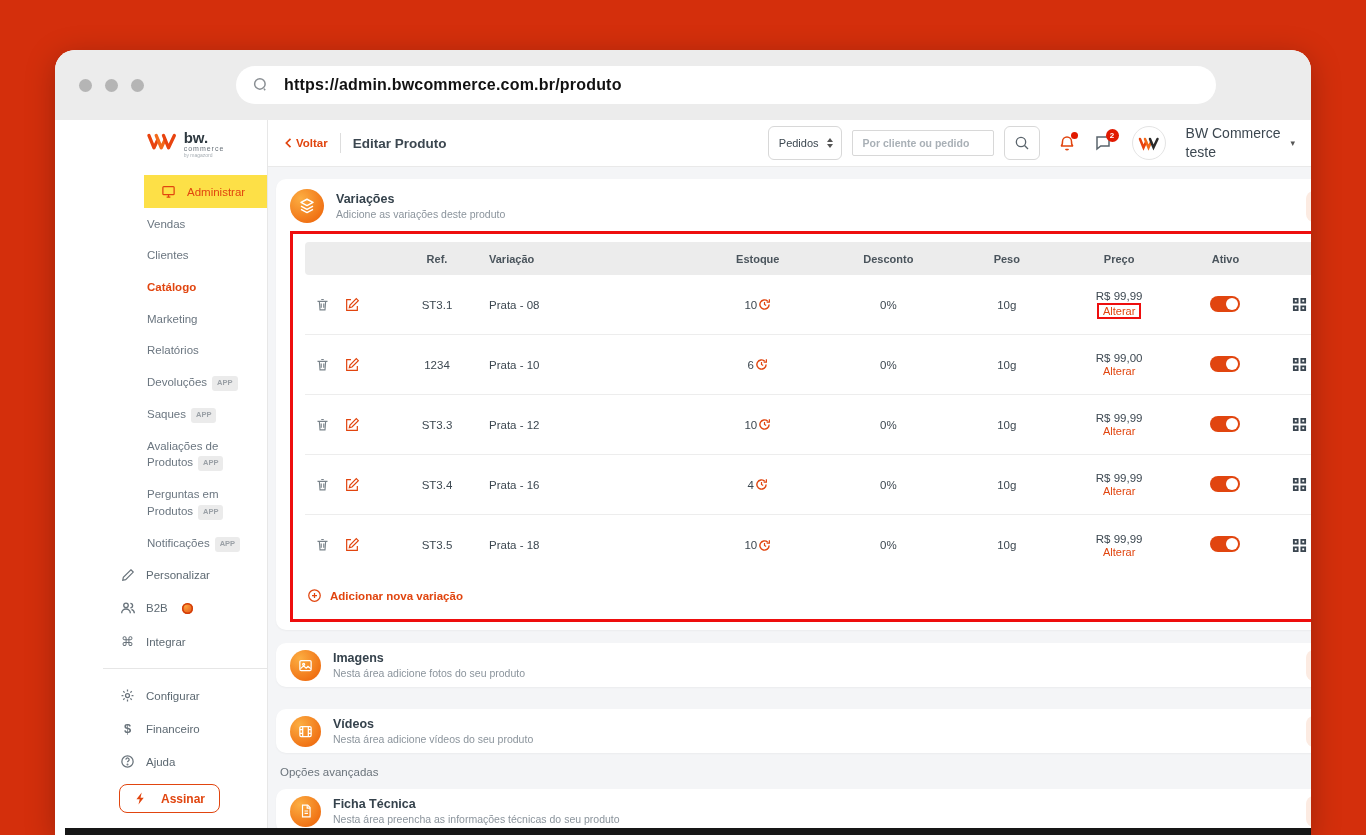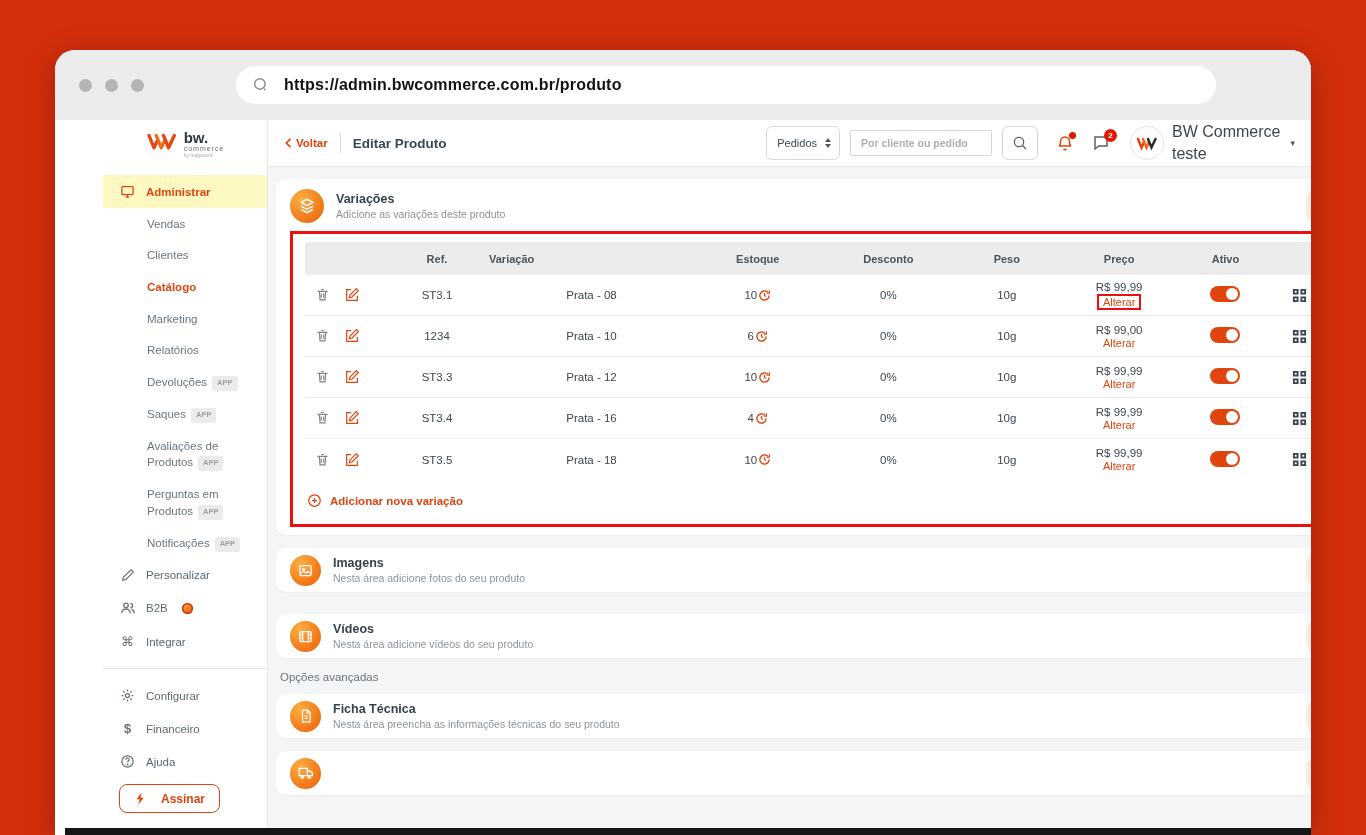--- a/index.html
+++ b/index.html
@@ -46,27 +46,27 @@
   .search-input::placeholder { color:#a9b0b6; }
   .search-btn { height:34px; width:36px; border:1px solid #d8d8d8; border-radius:6px; background:#fff;
     display:flex; align-items:center; justify-content:center; cursor:pointer; }
   .hdr-ico { position:relative; background:none; border:none; cursor:pointer; display:flex; margin-left:8px; }
   .red-dot { position:absolute; top:-2px; right:-2px; width:7px; height:7px; background:#e11900; border-radius:50%; }
   .badge2 { position:absolute; top:-5px; right:-7px; min-width:13px; height:13px; background:#e11900; color:#fff;
     font-size:8px; font-weight:bold; border-radius:7px; display:flex; align-items:center; justify-content:center; padding:0 2px; }
   .account { display:flex; align-items:center; gap:8px; margin-left:10px; cursor:pointer; }
   .avatar { width:34px; height:34px; border-radius:50%; background:#fff; border:1px solid #e4e4e4;
     display:flex; align-items:center; justify-content:center; overflow:hidden; }
-  .acc-name { font-size:16px; color:#3c4750; line-height:1.35; }
+  .acc-name { font-size:14px; color:#3c4750; line-height:1.35;margin-left:12px; }
   .caret { font-size:9px; color:#555; margin-left:2px; }
 
   
   .sidebar { border-right:1px solid #e7e7e7; background:#fff; overflow:hidden; padding-top:8px; font-size:11.5px; }
   .sb-item { display:flex; align-items:center; gap:10px; padding:9px 10px 9px 16px; color:#5d6972; cursor:pointer; position:relative; }
-  .sb-item.active { background:#fef9c3; color:#e1450f; font-weight:bold; }
+  .sb-item.active { background:#fde047; color:#e1450f; font-weight:normal;margin-left:41px; }
   .sb-item.active svg { stroke:#e1450f; }
   .sb-item .icn { width:17px; display:flex; justify-content:center; color:#69737b; font-size:13px; }
   .sb-sub { padding:7.5px 10px 7.5px 44px; color:#6b7680; cursor:pointer; line-height:1.45; }
   .sb-sub.active { color:#e1450f; font-weight:bold; }
   .app-badge { display:inline-block; background:#ebebeb; color:#9aa0a6; font-size:7.5px; font-weight:bold;
     padding:2px 5px; border-radius:3px; margin-left:5px; vertical-align:1px; }
   .b2b-dot { width:11px; height:11px; border-radius:50%; background:radial-gradient(circle at 35% 30%, #fca23c, #e1450f);
     display:inline-block; margin-left:4px; box-shadow:inset 0 0 0 1.5px #d23c08; }
   .collapse-btn { margin-left:auto; width:20px; height:20px; background:#f1f1f1; border:none; border-radius:4px;
     color:#555; font-size:11px; cursor:pointer; display:flex; align-items:center; justify-content:center; }
@@ -87,25 +87,25 @@
   .sec-title { font-size:12.5px; font-weight:bold; color:#35424c; }
   .sec-sub { font-size:10.5px; color:#8b949c; margin-top:2px; }
   .sqbtn { margin-left:auto; width:36px; height:31px; border:none; border-radius:8px; background:#fcebe2;
     color:#e1450f; font-size:17px; font-weight:bold; cursor:pointer; line-height:1; }
 
   .table-annotation { border:3px solid #ee0e0e; margin-top:8px; padding:8px 12px 0; }
   .tgrid { display:grid; grid-template-columns:80px 104px 205px 1.05fr 1.1fr 0.85fr 1fr 0.75fr 56px; align-items:center; }
   .thead { background:#ececec; border-radius:4px; height:33px; font-size:11px; font-weight:bold; color:#4a545c; }
   .th { text-align:center; }
   .th.ta-l { text-align:left; }
-  .trow { height:41px; border-bottom:1px solid #ededed; font-size:11.5px; color:#3c4750; }
+  .trow { height:60px; border-bottom:1px solid #ededed; font-size:11.5px; color:#3c4750; }
   .trow:last-child { border-bottom:none; }
   .c { text-align:center; }
   .c.actions { display:flex; gap:14px; padding-left:10px; text-align:left; }
-  .c.var { text-align:center; }
+  .c.var { text-align:left; }
   .iconbtn { background:none; border:none; cursor:pointer; display:flex; padding:0; }
   .c.stock { display:flex; align-items:center; justify-content:center; gap:1px; }
   .c.price { display:flex; flex-direction:column; align-items:center; gap:1px; }
   .alterar { color:#e1450f; font-size:11px; cursor:pointer; text-decoration:none; }
   .alterar.annotated { border:2px solid #ee0e0e; padding:0 4px; }
   .toggle { width:30px; height:16px; background:#e1450f; border-radius:9px; display:inline-block; position:relative; cursor:pointer; }
   .knob { position:absolute; right:2px; top:2px; width:12px; height:12px; background:#fff; border-radius:50%; }
   .add-row { padding:13px 2px 12px; }
   .add-link { display:inline-flex; align-items:center; gap:8px; color:#e1450f; font-weight:bold; font-size:11.5px;
     cursor:pointer; text-decoration:none; }

